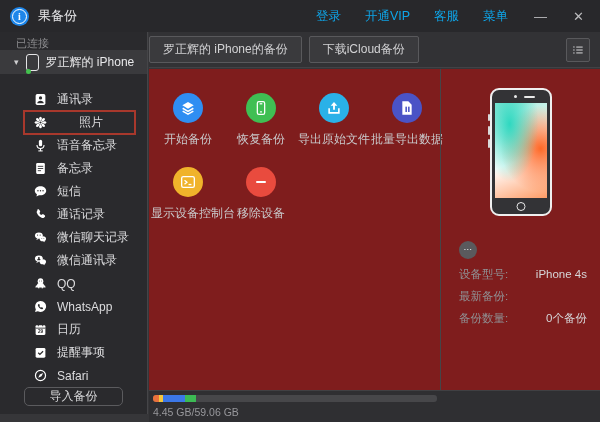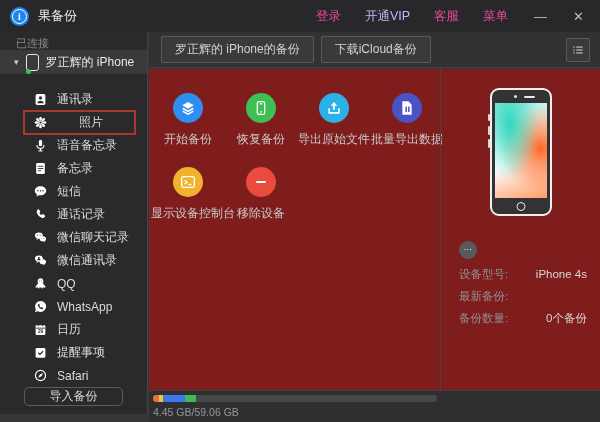--- a/index.html
+++ b/index.html
@@ -13,21 +13,21 @@
 
   
   #titlebar { position:absolute; top:0; left:0; right:0; height:32px; background:#28282b;
     display:flex; align-items:center; padding:0 16px 0 10px; }
   .app-logo { width:19px; height:19px; border-radius:50%; background:#1d86ea; position:relative;
     display:flex; align-items:center; justify-content:center; }
   .app-logo::before { content:""; position:absolute; inset:2px; border:1.4px solid #fff; border-radius:50%; }
   .app-logo span { color:#fff; font-size:10px; font-weight:bold; font-family:"Liberation Serif",serif; }
   .app-title { color:#e6e6e8; font-size:13px; margin-left:9px; }
   #titlebar-menu { display:flex; margin-left:auto; gap:24px; align-items:center; }
-  .tb-item { color:#ec4899; font-size:12.5px; cursor:pointer; }
+  .tb-item { color:#0ea5e9; font-size:12.5px; cursor:pointer; }
   .win-ctl { color:#bcbcbe; font-size:13px; margin-left:26px; cursor:pointer; }
 
   
   #sidebar { position:absolute; top:32px; left:0; width:148px; bottom:8px; background:#2a2a2d;
     border-right:1px solid #454548; display:flex; flex-direction:column; }
   .section-header { padding:4px 0 3px 16px; color:#8b8b8e; font-size:11px; height:18px; }
   .device-row { height:30px; background:#3a3a3d; display:flex; align-items:center; padding-left:14px;
     color:#e8e8ea; font-size:12px; gap:7px; }
   .caret { color:#cfcfd1; font-size:9px; }
   .dev-icon { width:13px; height:17px; position:relative; }
@@ -37,21 +37,21 @@
   .side-item { height:23px; display:flex; align-items:center; margin:0 12px 0 24px; padding-left:10px;
     gap:10px; color:#dcdcde; font-size:12px; cursor:pointer; }
   .side-item .icn { width:13px; height:13px; flex:none; }
   .side-item.highlight { outline:2px solid #a8382c; outline-offset:-1px; }
   #import-btn { margin:auto 24px 8px; height:23px; border:1px solid #5b5b5e; border-radius:5px;
     background:transparent; color:#d8d8da; font-size:12px; display:flex; align-items:center;
     justify-content:center; cursor:pointer; }
 
   
   #tabbar { position:absolute; left:149px; top:32px; right:0; height:36px; background:#323235;
-    border-bottom:1px solid #424245; display:flex; align-items:center; gap:7px; padding-left:12px; }
+    border-bottom:1px solid #424245; display:flex; align-items:center; gap:7px; }
   .tab-btn { border:1px solid #59595c; background:#3a3a3d; color:#d2d2d4; font-size:12px;
     padding:4px 13px; border-radius:2px; white-space:nowrap; cursor:pointer; }
   #list-btn { position:absolute; right:10px; top:6px; width:24px; height:24px; border:1px solid #59595c;
     background:#3a3a3d; border-radius:2px; padding:4px; cursor:pointer; }
 
   
   #content { position:absolute; left:149px; top:69px; right:0; bottom:32px; background:#7f1d1d; }
   #vdivider { position:absolute; left:291px; top:0; bottom:0; width:1px; background:#454548; }
   .action-cell { position:absolute; width:74px; text-align:center; cursor:pointer; }
   .circle { width:30px; height:30px; border-radius:50%; margin:0 auto; display:flex;
@@ -97,21 +97,21 @@
 </head>
 <body>
 
 <div id="titlebar">
   <div class="app-logo">
       <span>i</span>
     </div>
   <div class="app-title">果备份</div>
   <div id="titlebar-menu">
       <div class="tb-item">登录</div>
-      <div class="tb-item" style="color: #c4b5fd;">开通VIP</div>
+      <div class="tb-item" style="color: #0ea5e9;">开通VIP</div>
       <div class="tb-item">客服</div>
       <div class="tb-item">菜单</div>
     </div>
   <div class="win-ctl">—</div>
   <div class="win-ctl">✕</div>
 </div>
 
 <div id="sidebar">
   <div class="section-header">已连接</div>
   <div class="device-row">

